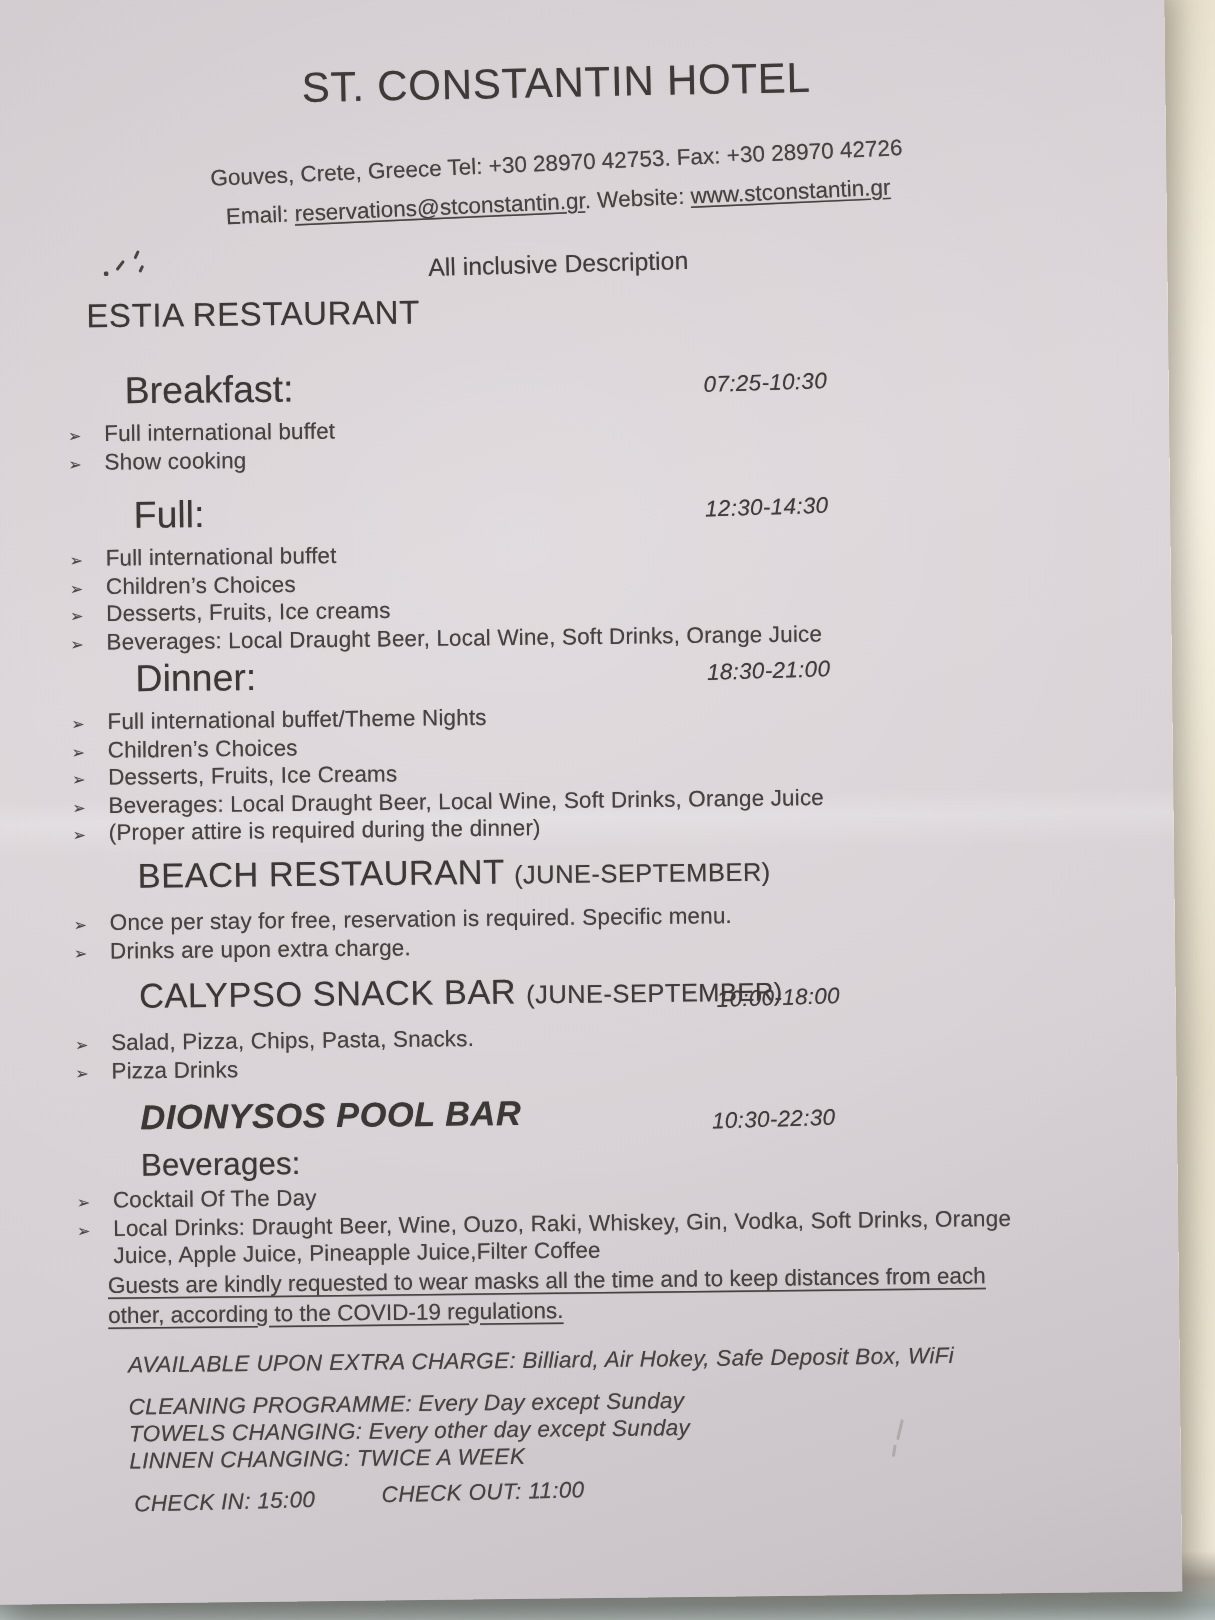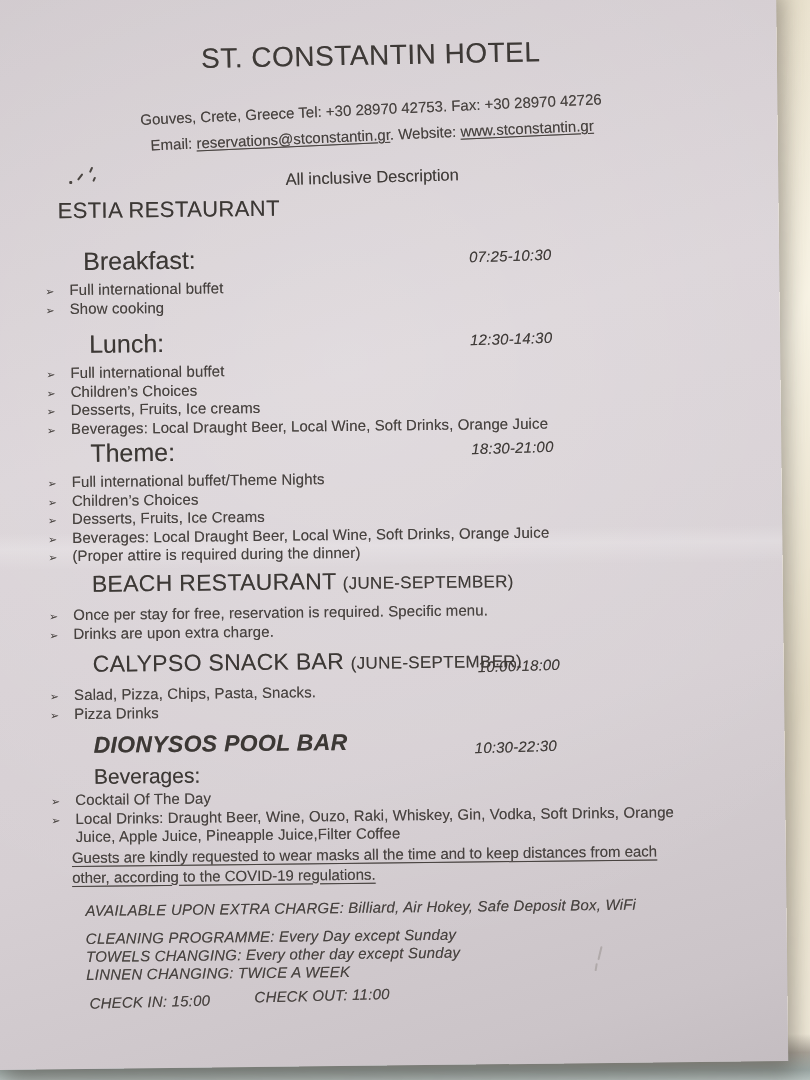--- a/index.html
+++ b/index.html
@@ -134,34 +134,34 @@
         <span class="time" style="left:386px;" data-bind="estia.breakfast.time">07:25-10:30</span>
       </div>
       <ul class="bullets" style="margin-left:-66px;">
         <li><span class="arw" data-bind="bullet_glyph">➢</span><span data-bind="estia.breakfast.items.0">Full international buffet</span></li>
         <li><span class="arw" data-bind="bullet_glyph">➢</span><span data-bind="estia.breakfast.items.1">Show cooking</span></li>
       </ul>
     </section>
 
     <section style="top:331px; left:85px;">
       <div class="meal-head">
-        <span class="meal-name" data-bind="estia.lunch.name">Lunch:</span>
+        <span class="meal-name" data-bind="estia.lunch.name">Full:</span>
         <span class="time" style="left:381px;" data-bind="estia.lunch.time">12:30-14:30</span>
       </div>
       <ul class="bullets" style="margin-left:-71px;">
         <li><span class="arw" data-bind="bullet_glyph">➢</span><span data-bind="estia.lunch.items.0">Full international buffet</span></li>
         <li><span class="arw" data-bind="bullet_glyph">➢</span><span data-bind="estia.lunch.items.1">Children’s Choices</span></li>
         <li><span class="arw" data-bind="bullet_glyph">➢</span><span data-bind="estia.lunch.items.2">Desserts, Fruits, Ice creams</span></li>
         <li><span class="arw" data-bind="bullet_glyph">➢</span><span data-bind="estia.lunch.items.3">Beverages: Local Draught Beer, Local Wine, Soft Drinks, Orange Juice</span></li>
       </ul>
     </section>
 
     <section style="top:440px; left:85px;">
       <div class="meal-head">
-        <span class="meal-name" data-bind="estia.dinner.name">Theme:</span>
+        <span class="meal-name" data-bind="estia.dinner.name">Dinner:</span>
         <span class="time" style="left:381px;" data-bind="estia.dinner.time">18:30-21:00</span>
       </div>
       <ul class="bullets" style="margin-left:-71px;">
         <li><span class="arw" data-bind="bullet_glyph">➢</span><span data-bind="estia.dinner.items.0">Full international buffet/Theme Nights</span></li>
         <li><span class="arw" data-bind="bullet_glyph">➢</span><span data-bind="estia.dinner.items.1">Children’s Choices</span></li>
         <li><span class="arw" data-bind="bullet_glyph">➢</span><span data-bind="estia.dinner.items.2">Desserts, Fruits, Ice Creams</span></li>
         <li><span class="arw" data-bind="bullet_glyph">➢</span><span data-bind="estia.dinner.items.3">Beverages: Local Draught Beer, Local Wine, Soft Drinks, Orange Juice</span></li>
         <li><span class="arw" data-bind="bullet_glyph">➢</span><span data-bind="estia.dinner.items.4">(Proper attire is required during the dinner)</span></li>
       </ul>
     </section>

